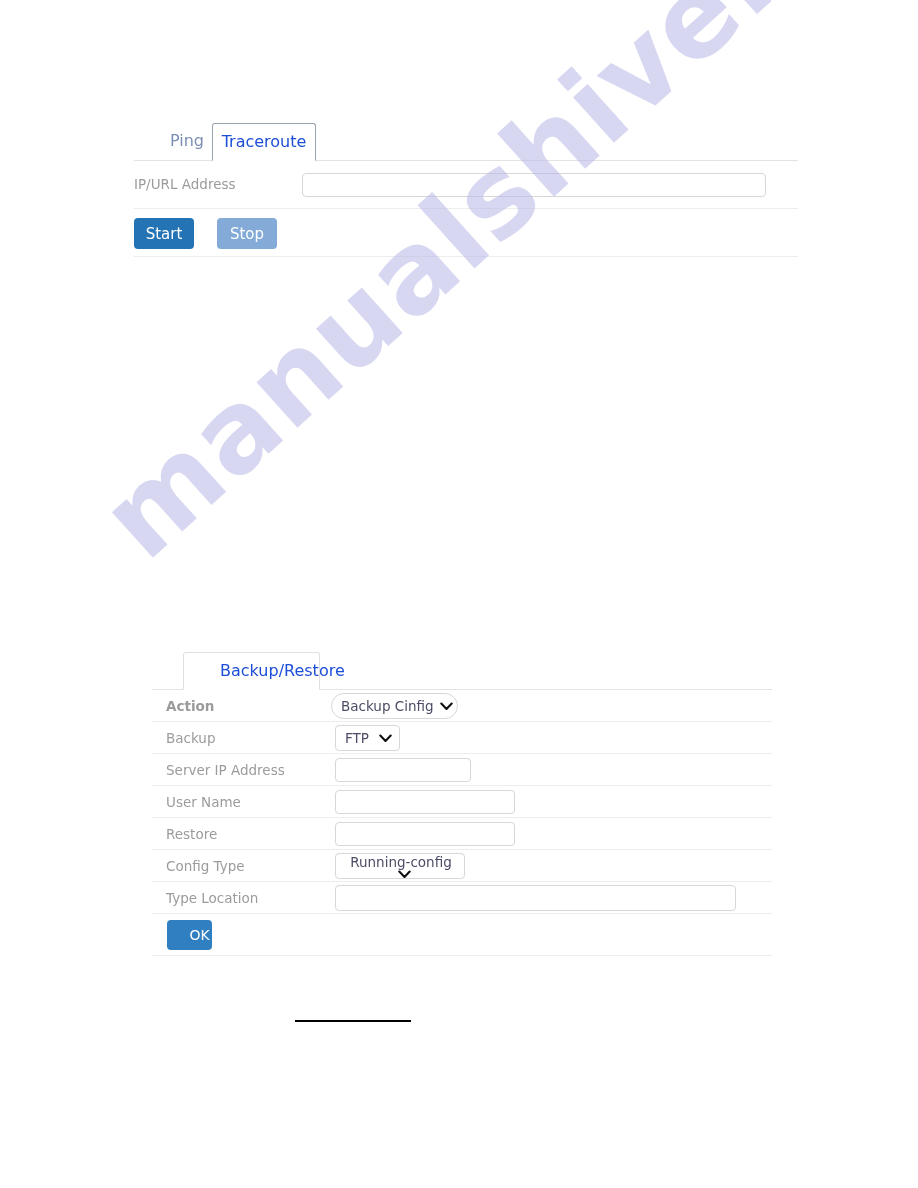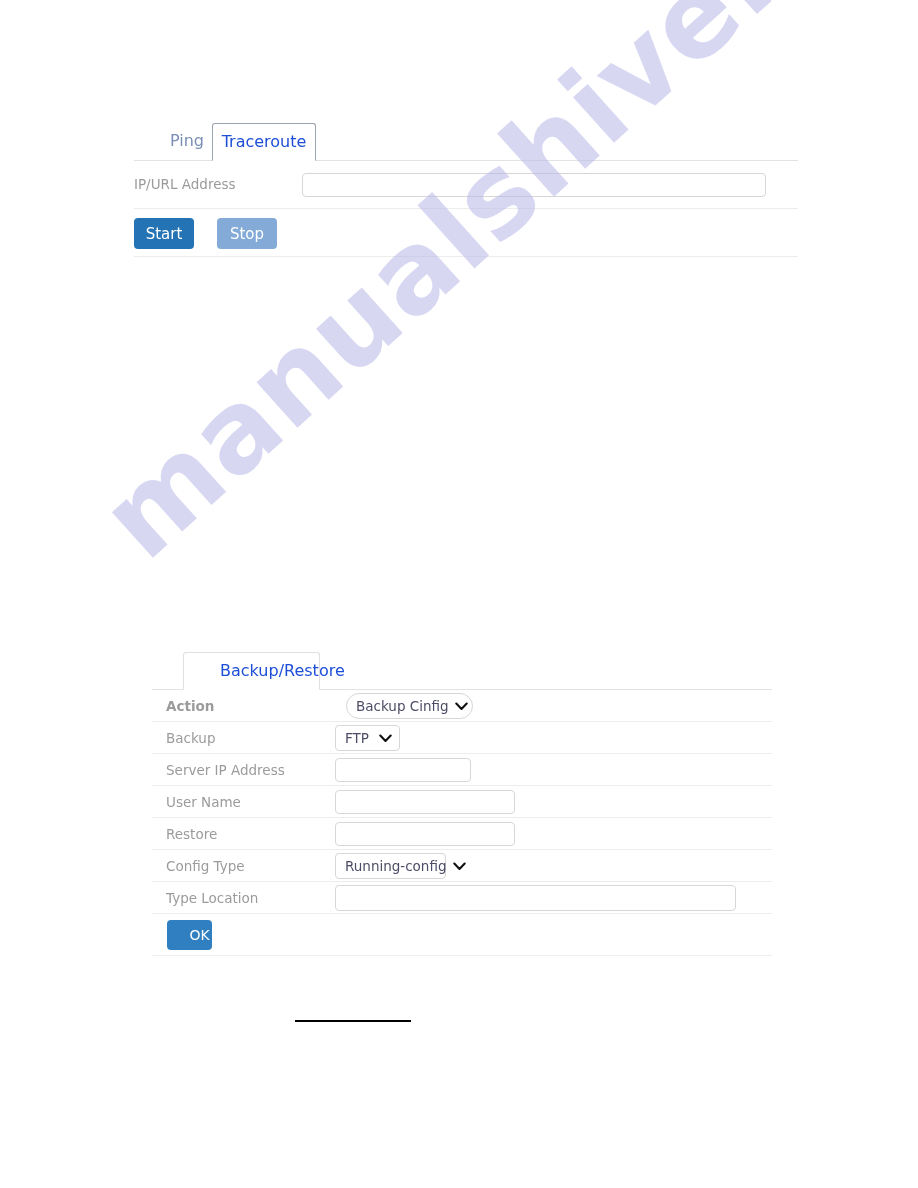--- a/index.html
+++ b/index.html
@@ -199,21 +199,21 @@
   <div class="tabstrip" style="width:620px;">
     <div class="tab-baseline" style="width:620px;"></div>
     <div class="tab active soft" id="tab-backup-restore" style="left:31px; width:137px;padding-left:36px;">
       <span>Backup/Restore</span>
     </div>
   </div>
 
   <div class="form-row" style="height:32px; width:620px;">
     <div class="row-sep" style="width:620px;"></div>
     <div class="field-label" style="position:absolute; left:14px; top:8px;font-weight:bold;">Action</div>
-    <div class="selectbox" id="select-action" style="position:absolute; left:194px; top:3px; width:127px;border-radius:13px;">
+    <div class="selectbox" id="select-action" style="position:absolute; left:179px; top:3px; width:127px;border-radius:13px;">
       <span>Backup Cinfig</span>
       <span class="chev">
         <svg width="13" height="9" viewBox="0 0 13 9">
             <path d="M1.3 1.6 L6.5 7 L11.7 1.6" fill="none" stroke="#111" stroke-width="2.1" stroke-linecap="round" stroke-linejoin="round"></path>
           </svg>
       </span>
     </div>
   </div>
 
   <div class="form-row" style="height:32px; width:620px;">
@@ -243,21 +243,21 @@
 
   <div class="form-row" style="height:32px; width:620px;">
     <div class="row-sep" style="width:620px;"></div>
     <div class="field-label" style="position:absolute; left:14px; top:8px;">Restore</div>
     <input class="txtbox" type="password" id="input-password" style="position: absolute; left: 183px; top: 4px; width: 180px;">
   </div>
 
   <div class="form-row" style="height:32px; width:620px;">
     <div class="row-sep" style="width:620px;"></div>
     <div class="field-label" style="position:absolute; left:14px; top:8px;">Config Type</div>
-    <div class="selectbox" id="select-config-type" style="position:absolute; left:183px; top:3px; width:111px;">
+    <div class="selectbox" id="select-config-type" style="position:absolute; left:183px; top:3px; width:130px;flex-direction:column;">
       <span>Running-config</span>
       <span class="chev">
         <svg width="13" height="9" viewBox="0 0 13 9">
             <path d="M1.3 1.6 L6.5 7 L11.7 1.6" fill="none" stroke="#111" stroke-width="2.1" stroke-linecap="round" stroke-linejoin="round"></path>
           </svg>
       </span>
     </div>
   </div>
 
   <div class="form-row" style="height:32px; width:620px;">

